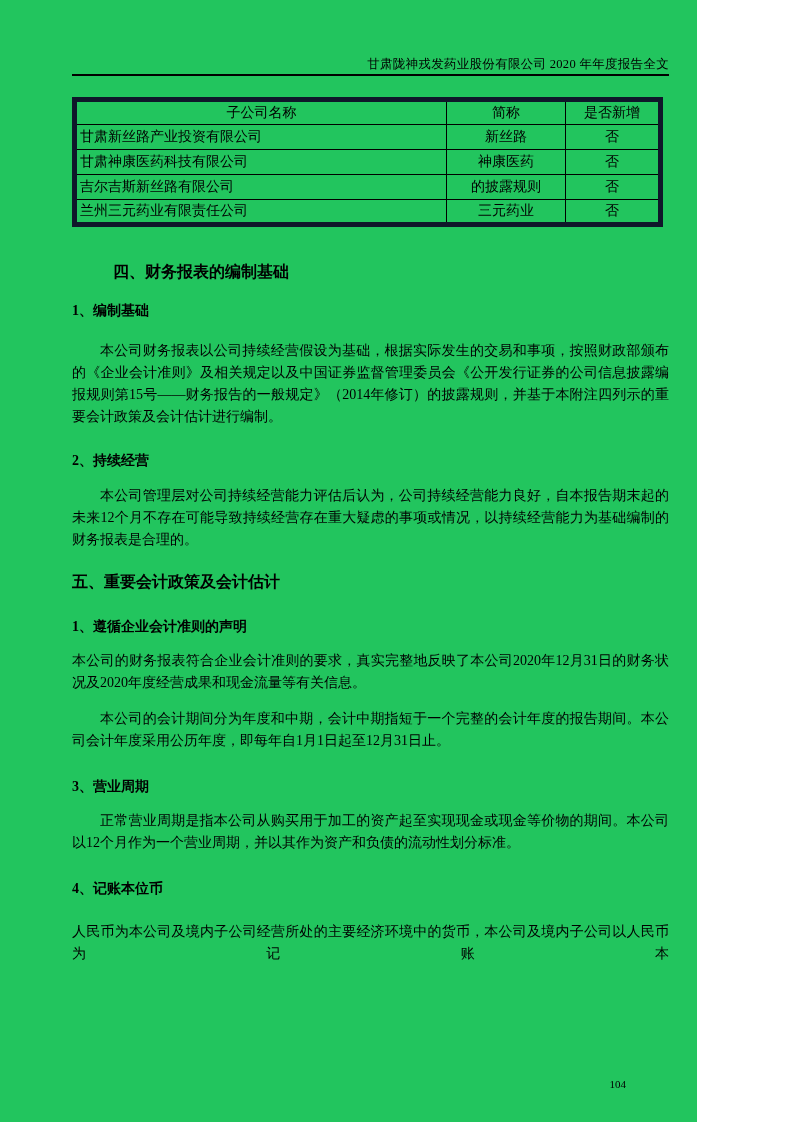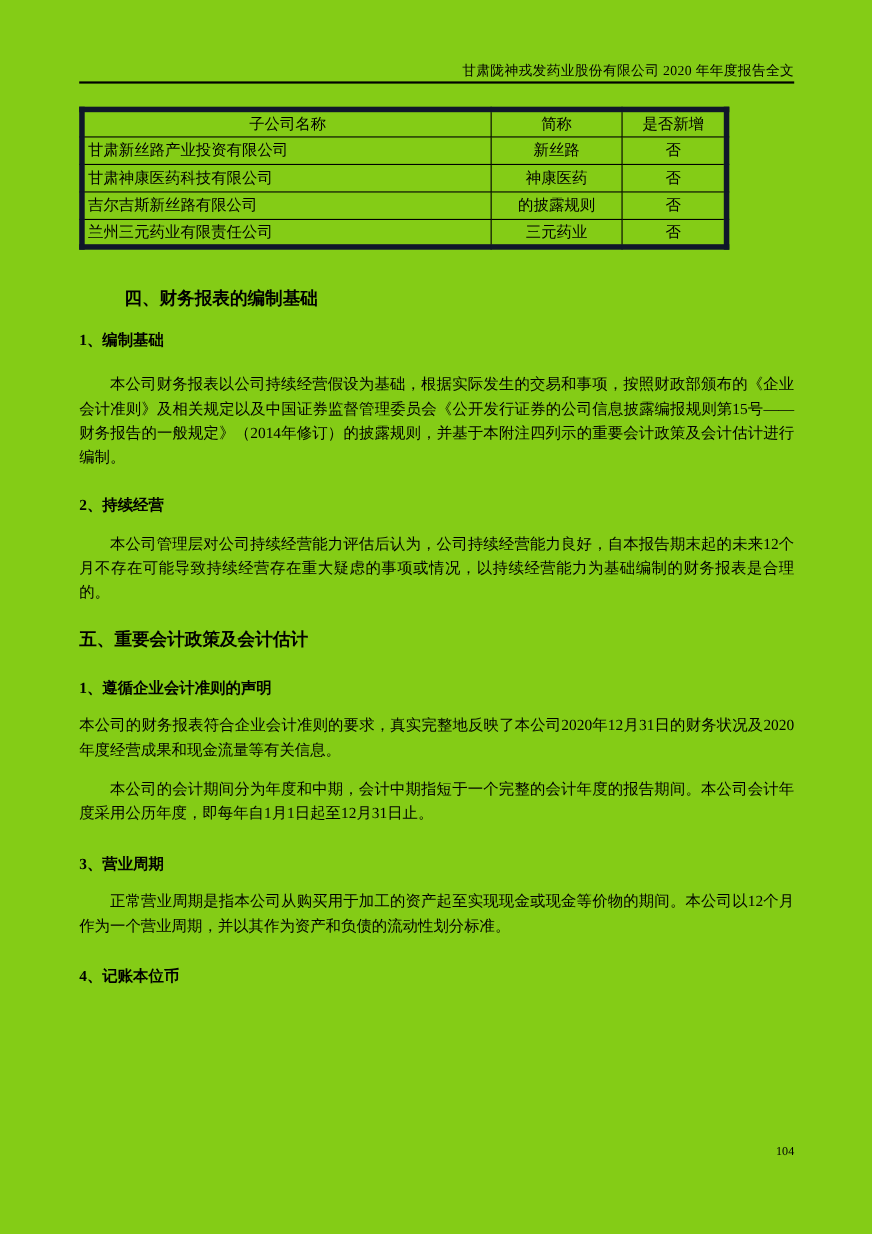--- a/index.html
+++ b/index.html
@@ -1,24 +1,24 @@
 <!DOCTYPE html>
 <html lang="zh"><head>
 <meta charset="utf-8">
 <style>
   * { margin: 0; padding: 0; box-sizing: border-box; }
   html, body { background: #ffffff; }
   .page {
     position: relative;
-    width: 793px;
+    width: 697px;
     height: 1122px;
-    background: #84cc16;
+    background: #22c55e;
     color: #000000;
     font-family: "Liberation Serif", "DejaVu Serif", serif;
-    padding: 57px 71px 0 72px;
+    padding: 57px 28px 0 72px;
     overflow: hidden;
   }
   .doc-header {
     text-align: right;
     font-size: 12.5px;
     line-height: 15px;
     padding-bottom: 2px;
     border-bottom: 2px solid #000;
     letter-spacing: 0.3px;
   }
@@ -59,21 +59,21 @@
     text-justify: inter-character;
   }
   .indent { text-indent: 2em; }
   .fill-last { text-align-last: justify; }
   .note {
     font-size: 12px;
     line-height: 14px;
   }
   .page-number {
     position: absolute;
-    top: 1041px;
+    top: 1078px;
     right: 71px;
     font-size: 11px;
     line-height: 12px;
   }
   
   .mt36 { margin-top: 36px; margin-left: 41px; }
   .mt28 { margin-top: 28px; }
   .mt27 { margin-top: 27px; }
   .mt25 { margin-top: 25px; }
   .mt24 { margin-top: 24px; }
@@ -140,16 +140,17 @@
 
   <div class="sub-title mt28">1、遵循企业会计准则的声明</div>
   <p class="para mt15">本公司的财务报表符合企业会计准则的要求，真实完整地反映了本公司2020年12月31日的财务状况及2020年度经营成果和现金流量等有关信息。</p>
 
   <p class="para indent mt14">本公司的会计期间分为年度和中期，会计中期指短于一个完整的会计年度的报告期间。本公司会计年度采用公历年度，即每年自1月1日起至12月31日止。</p>
 
   <div class="sub-title mt27">3、营业周期</div>
   <p class="para indent mt15">正常营业周期是指本公司从购买用于加工的资产起至实现现金或现金等价物的期间。本公司以12个月作为一个营业周期，并以其作为资产和负债的流动性划分标准。</p>
 
   <div class="sub-title mt27">4、记账本位币</div>
+  <p class="para fill-last mt24">人民币为本公司及境内子公司经营所处的主要经济环境中的货币，本公司及境内子公司以人民币为记账本</p>
 
   <div class="page-number">104</div>
 
 </div>
 
 </body></html>

